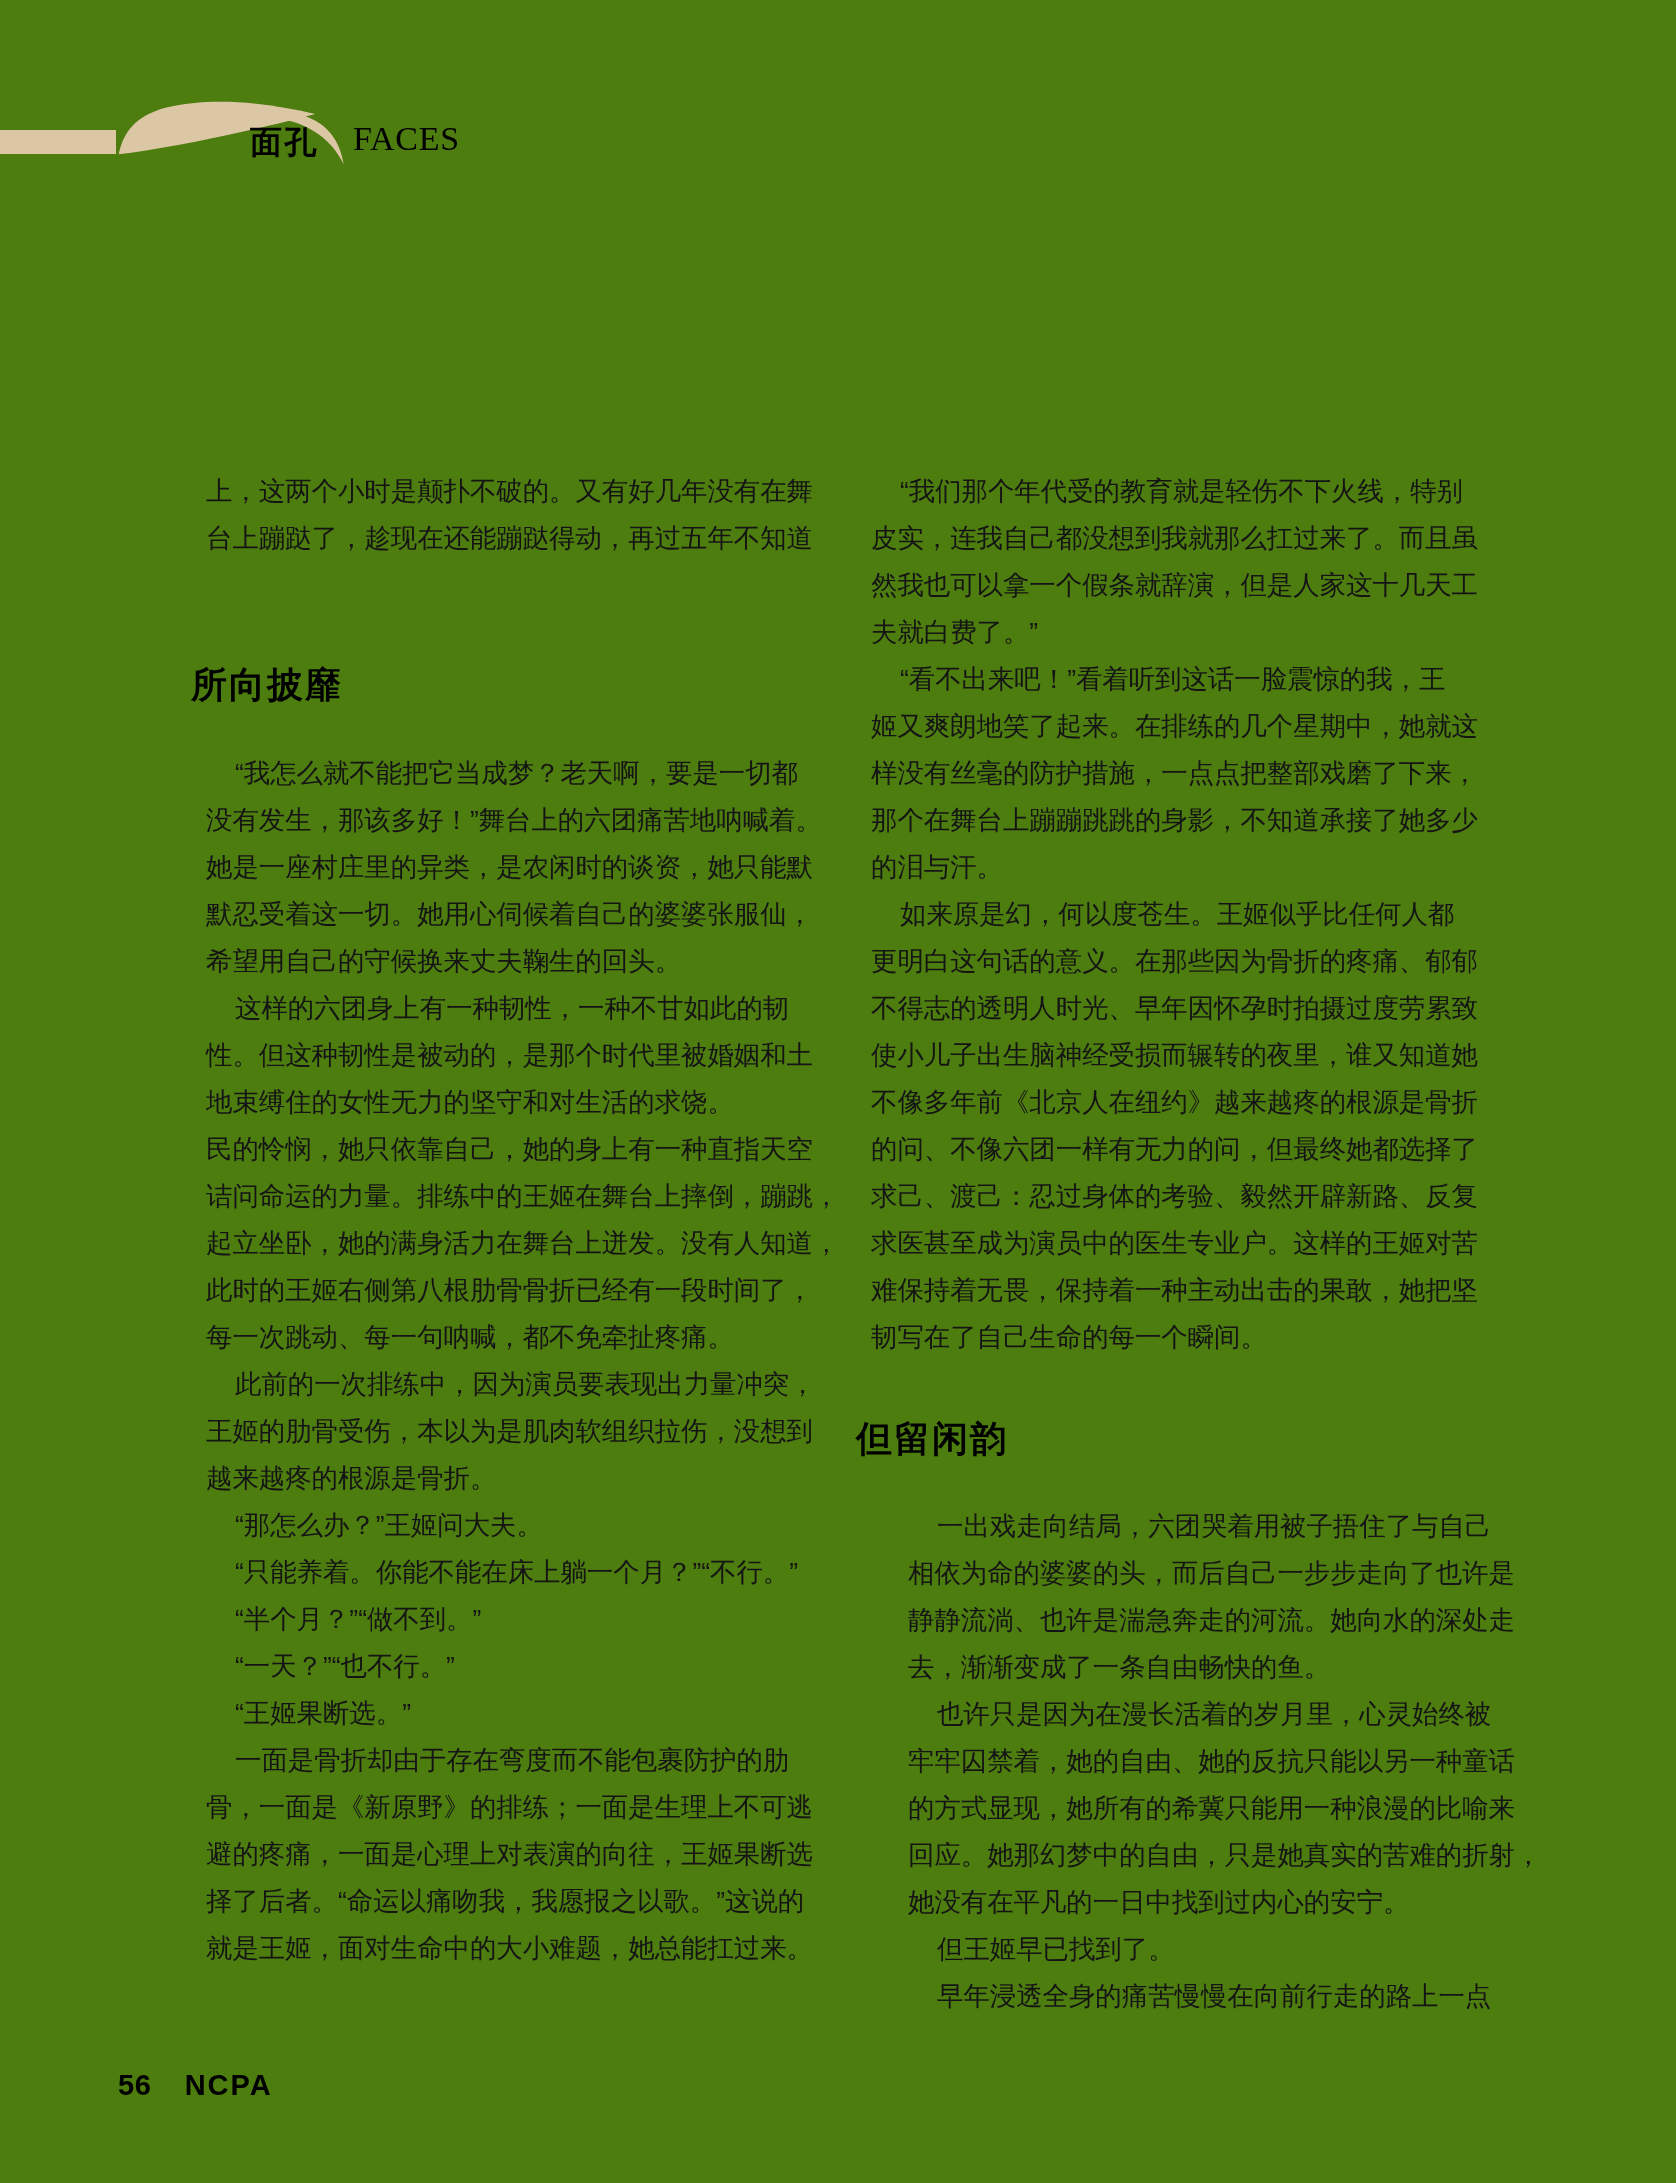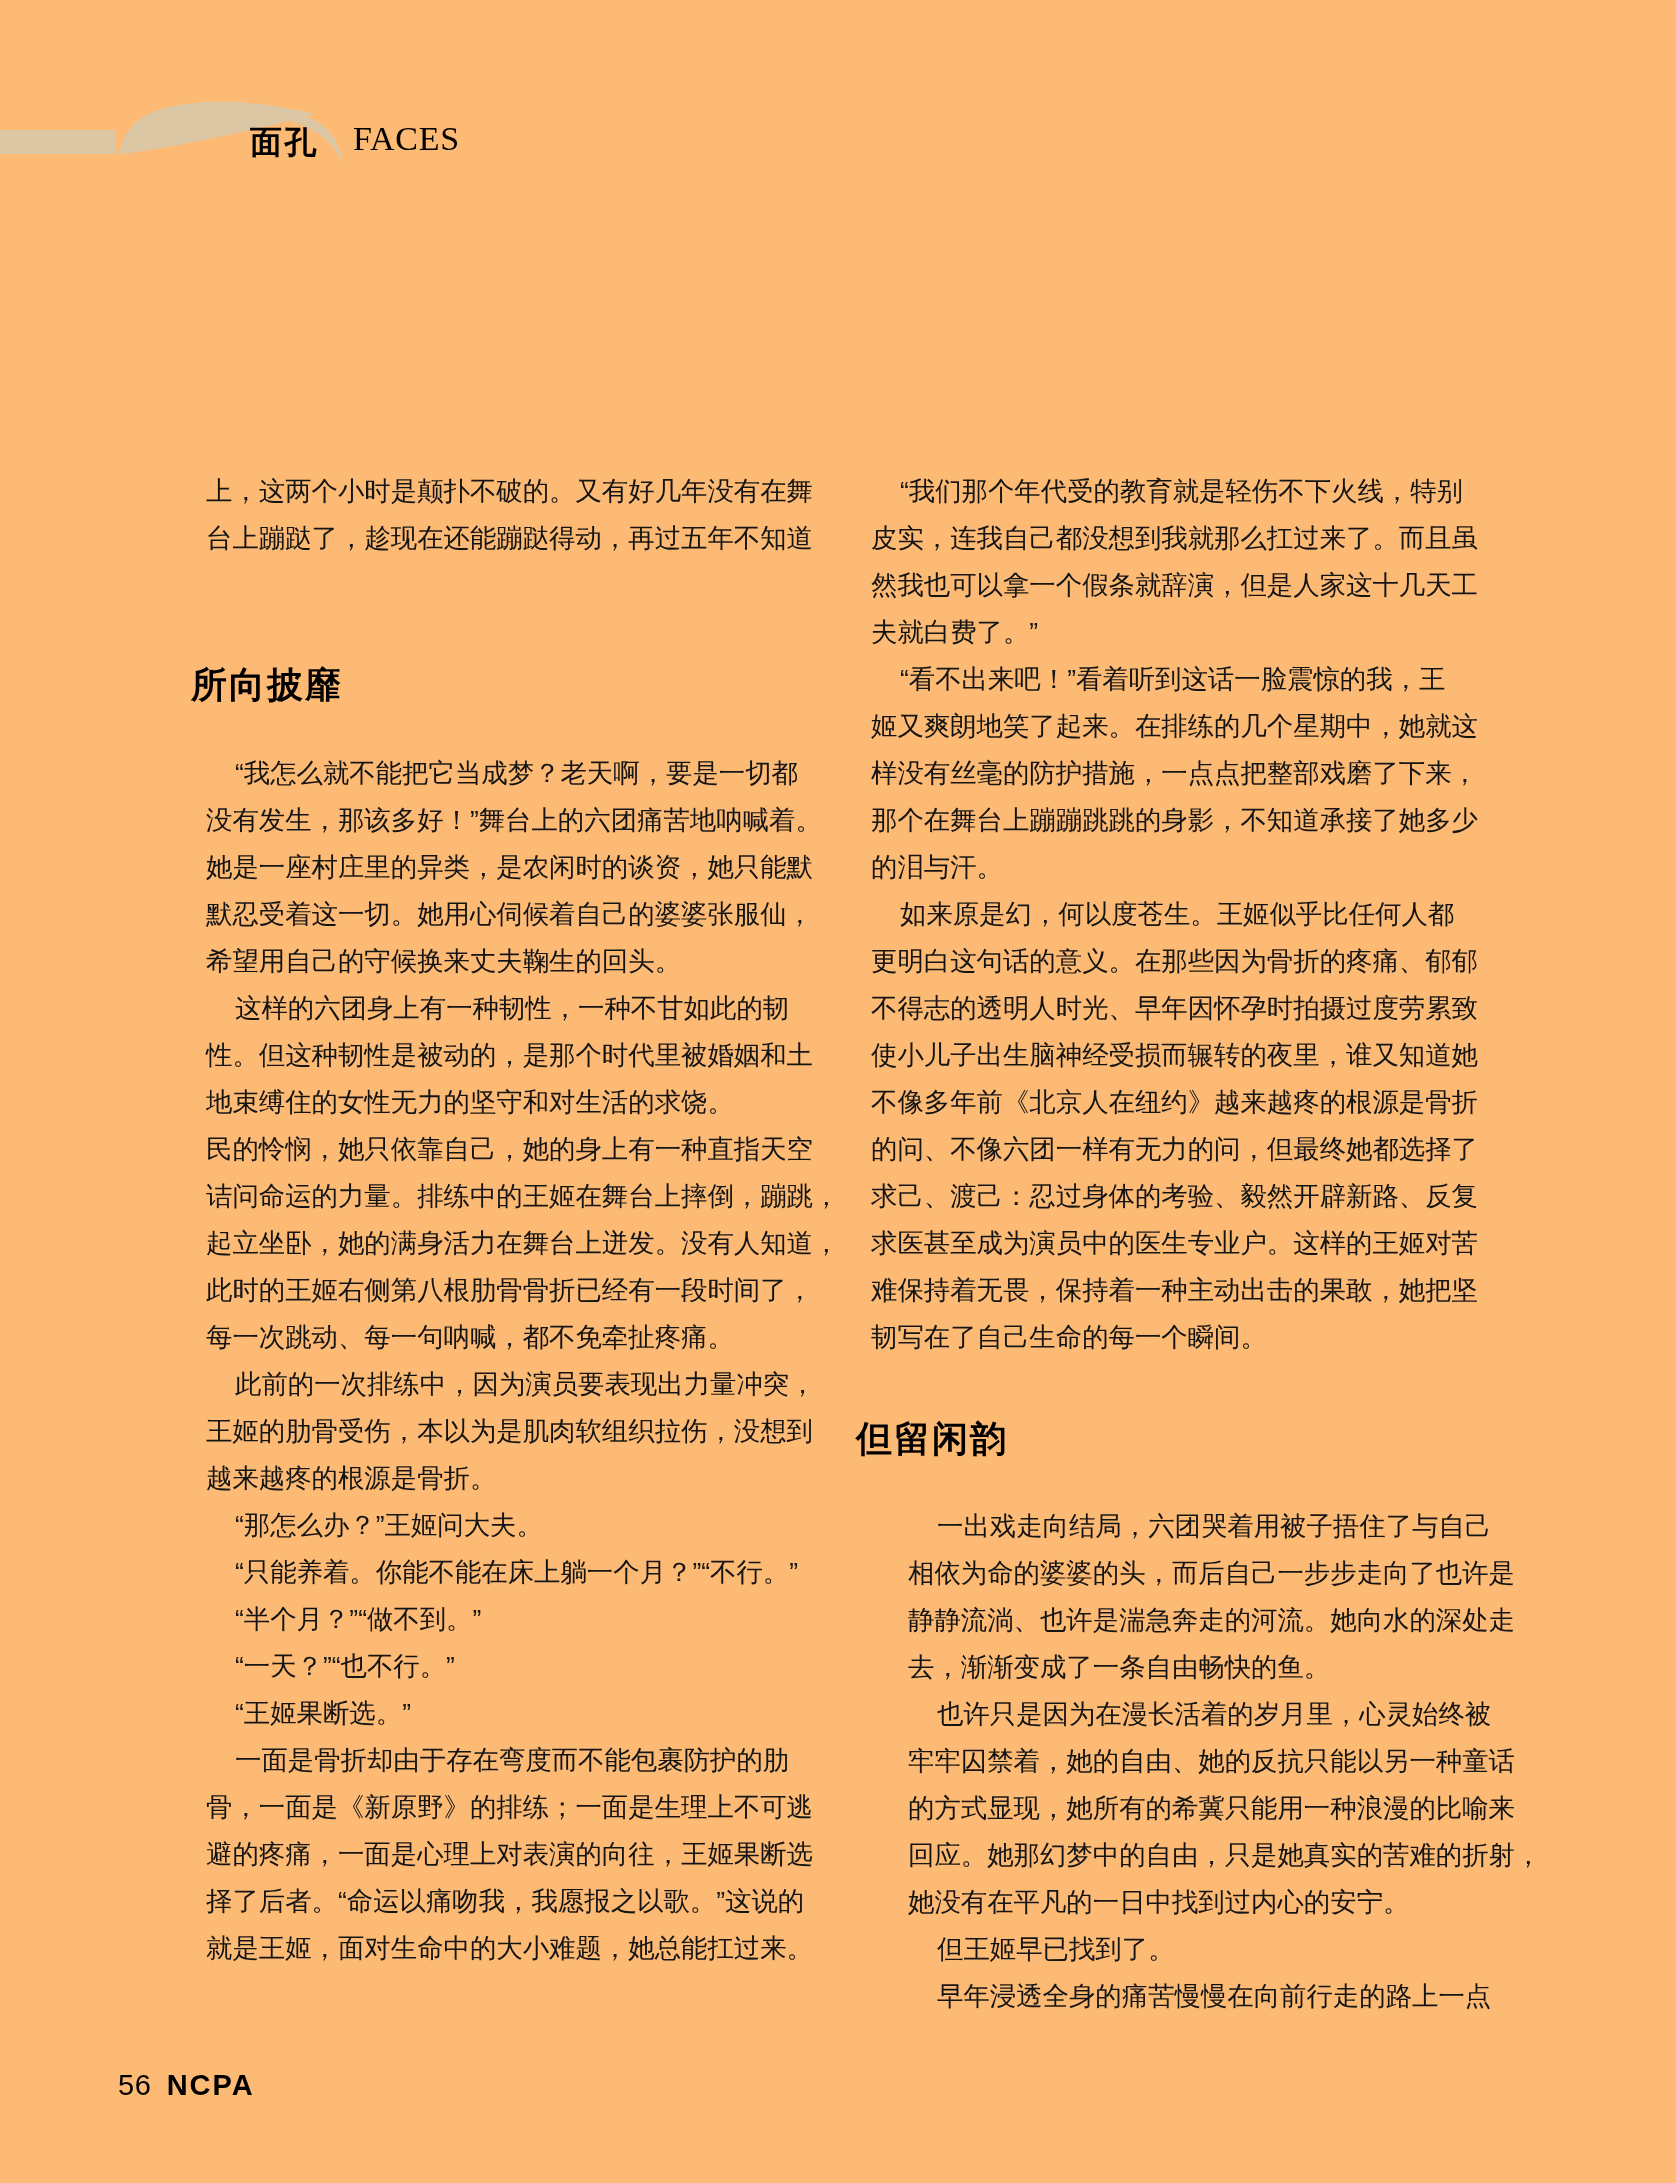--- a/index.html
+++ b/index.html
@@ -1,19 +1,19 @@
 <!DOCTYPE html>
 <html style="font-size:10.6px"><head>
 <meta charset="utf-8">
 <style>
   html,body { margin:0; padding:0; background:#e8e8e8; }
   .page {
     position:relative;
     width:1676px; height:2183px;
-    background:#fdba74;
+    background:#4d7c0f;
     font-family:"Liberation Sans","DejaVu Sans",sans-serif;
     color:#141414;
     overflow:hidden;
   }
   
   .accent-bar {
     position:absolute; left:0; top:130px;
     width:116px; height:24.4px;
     background:#dcc7a5;
   }
@@ -48,21 +48,21 @@
     letter-spacing:2px; white-space:nowrap;
   }
   #heading-1 { left:191px; top:661px; }
   #heading-2 { left:856px; top:1415px; }
   
   .page-footer {
     position:absolute; left:118px; top:2069px;
     font-size:29px; color:#000;
     letter-spacing:0.7px; white-space:nowrap;
   }
-  .page-footer .page-no { font-weight:400; margin-right:15px; }
+  .page-footer .page-no { font-weight:700; margin-right:33px; }
   .page-footer .mag { font-weight:600; letter-spacing:2px; }
 </style>
 </head>
 <body>
 
 <div class="page">
 
   <div class="accent-bar"></div>
 
   <svg class="swoosh-svg" width="409" height="139" viewBox="0 0 620 210">

